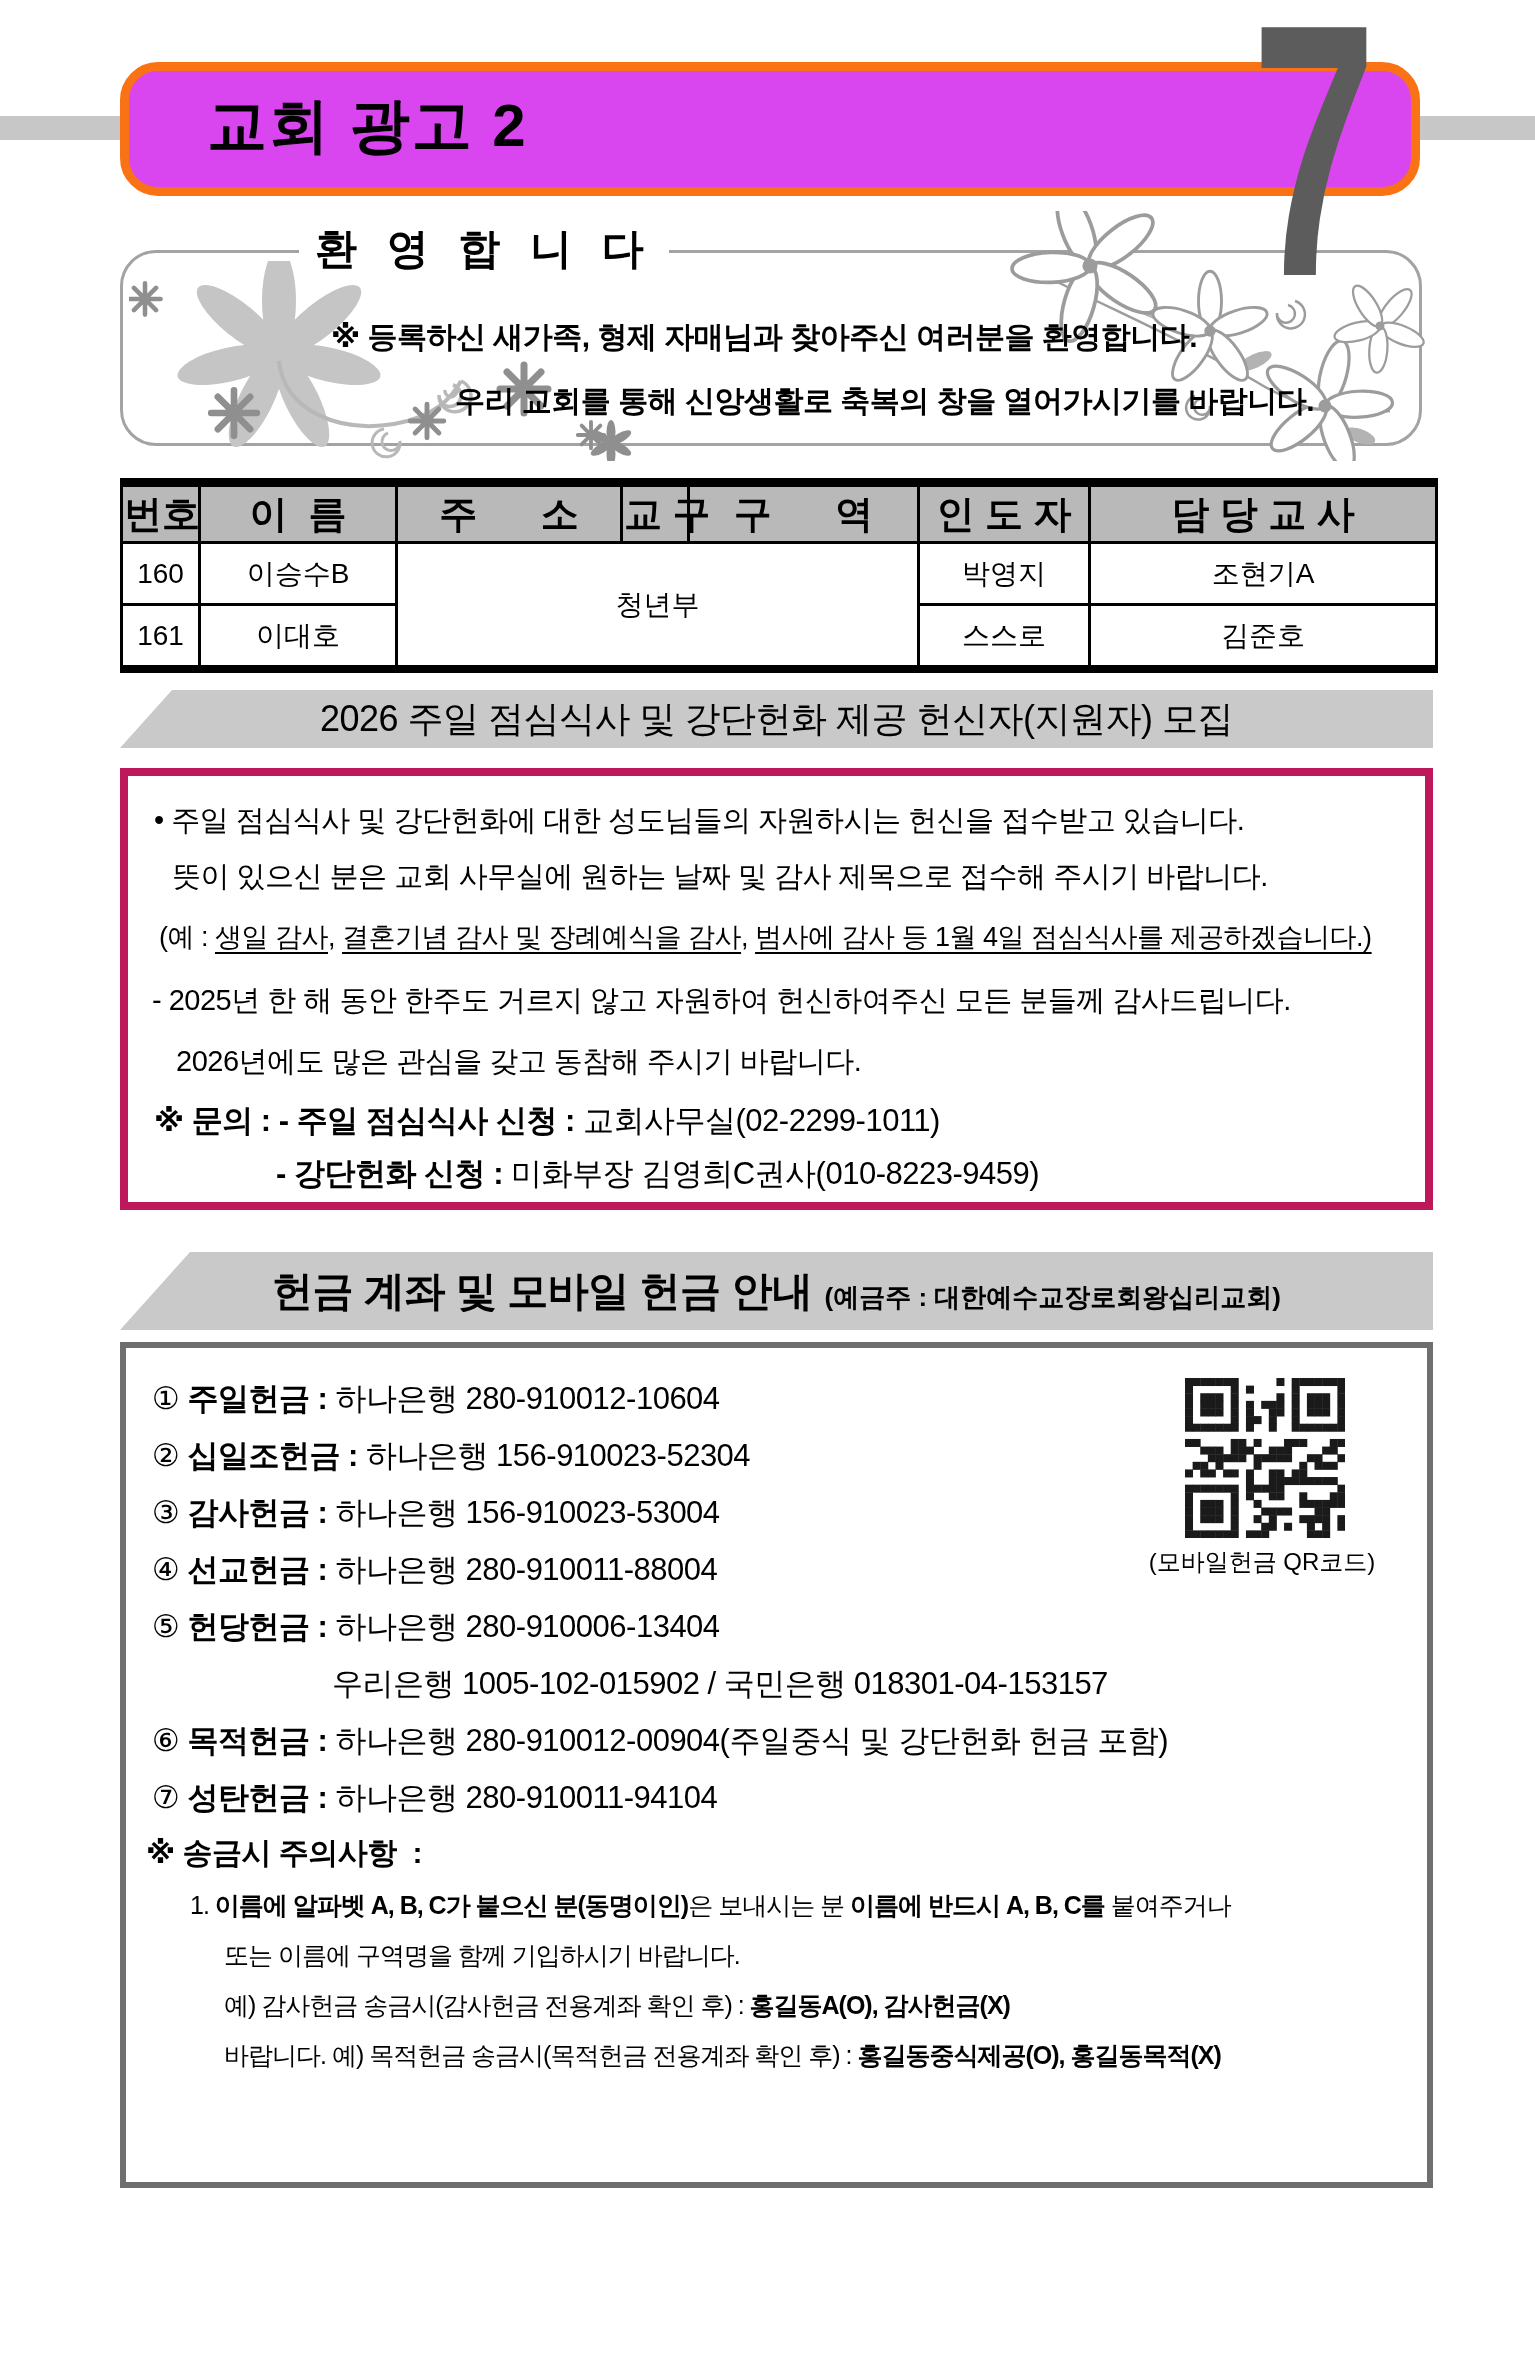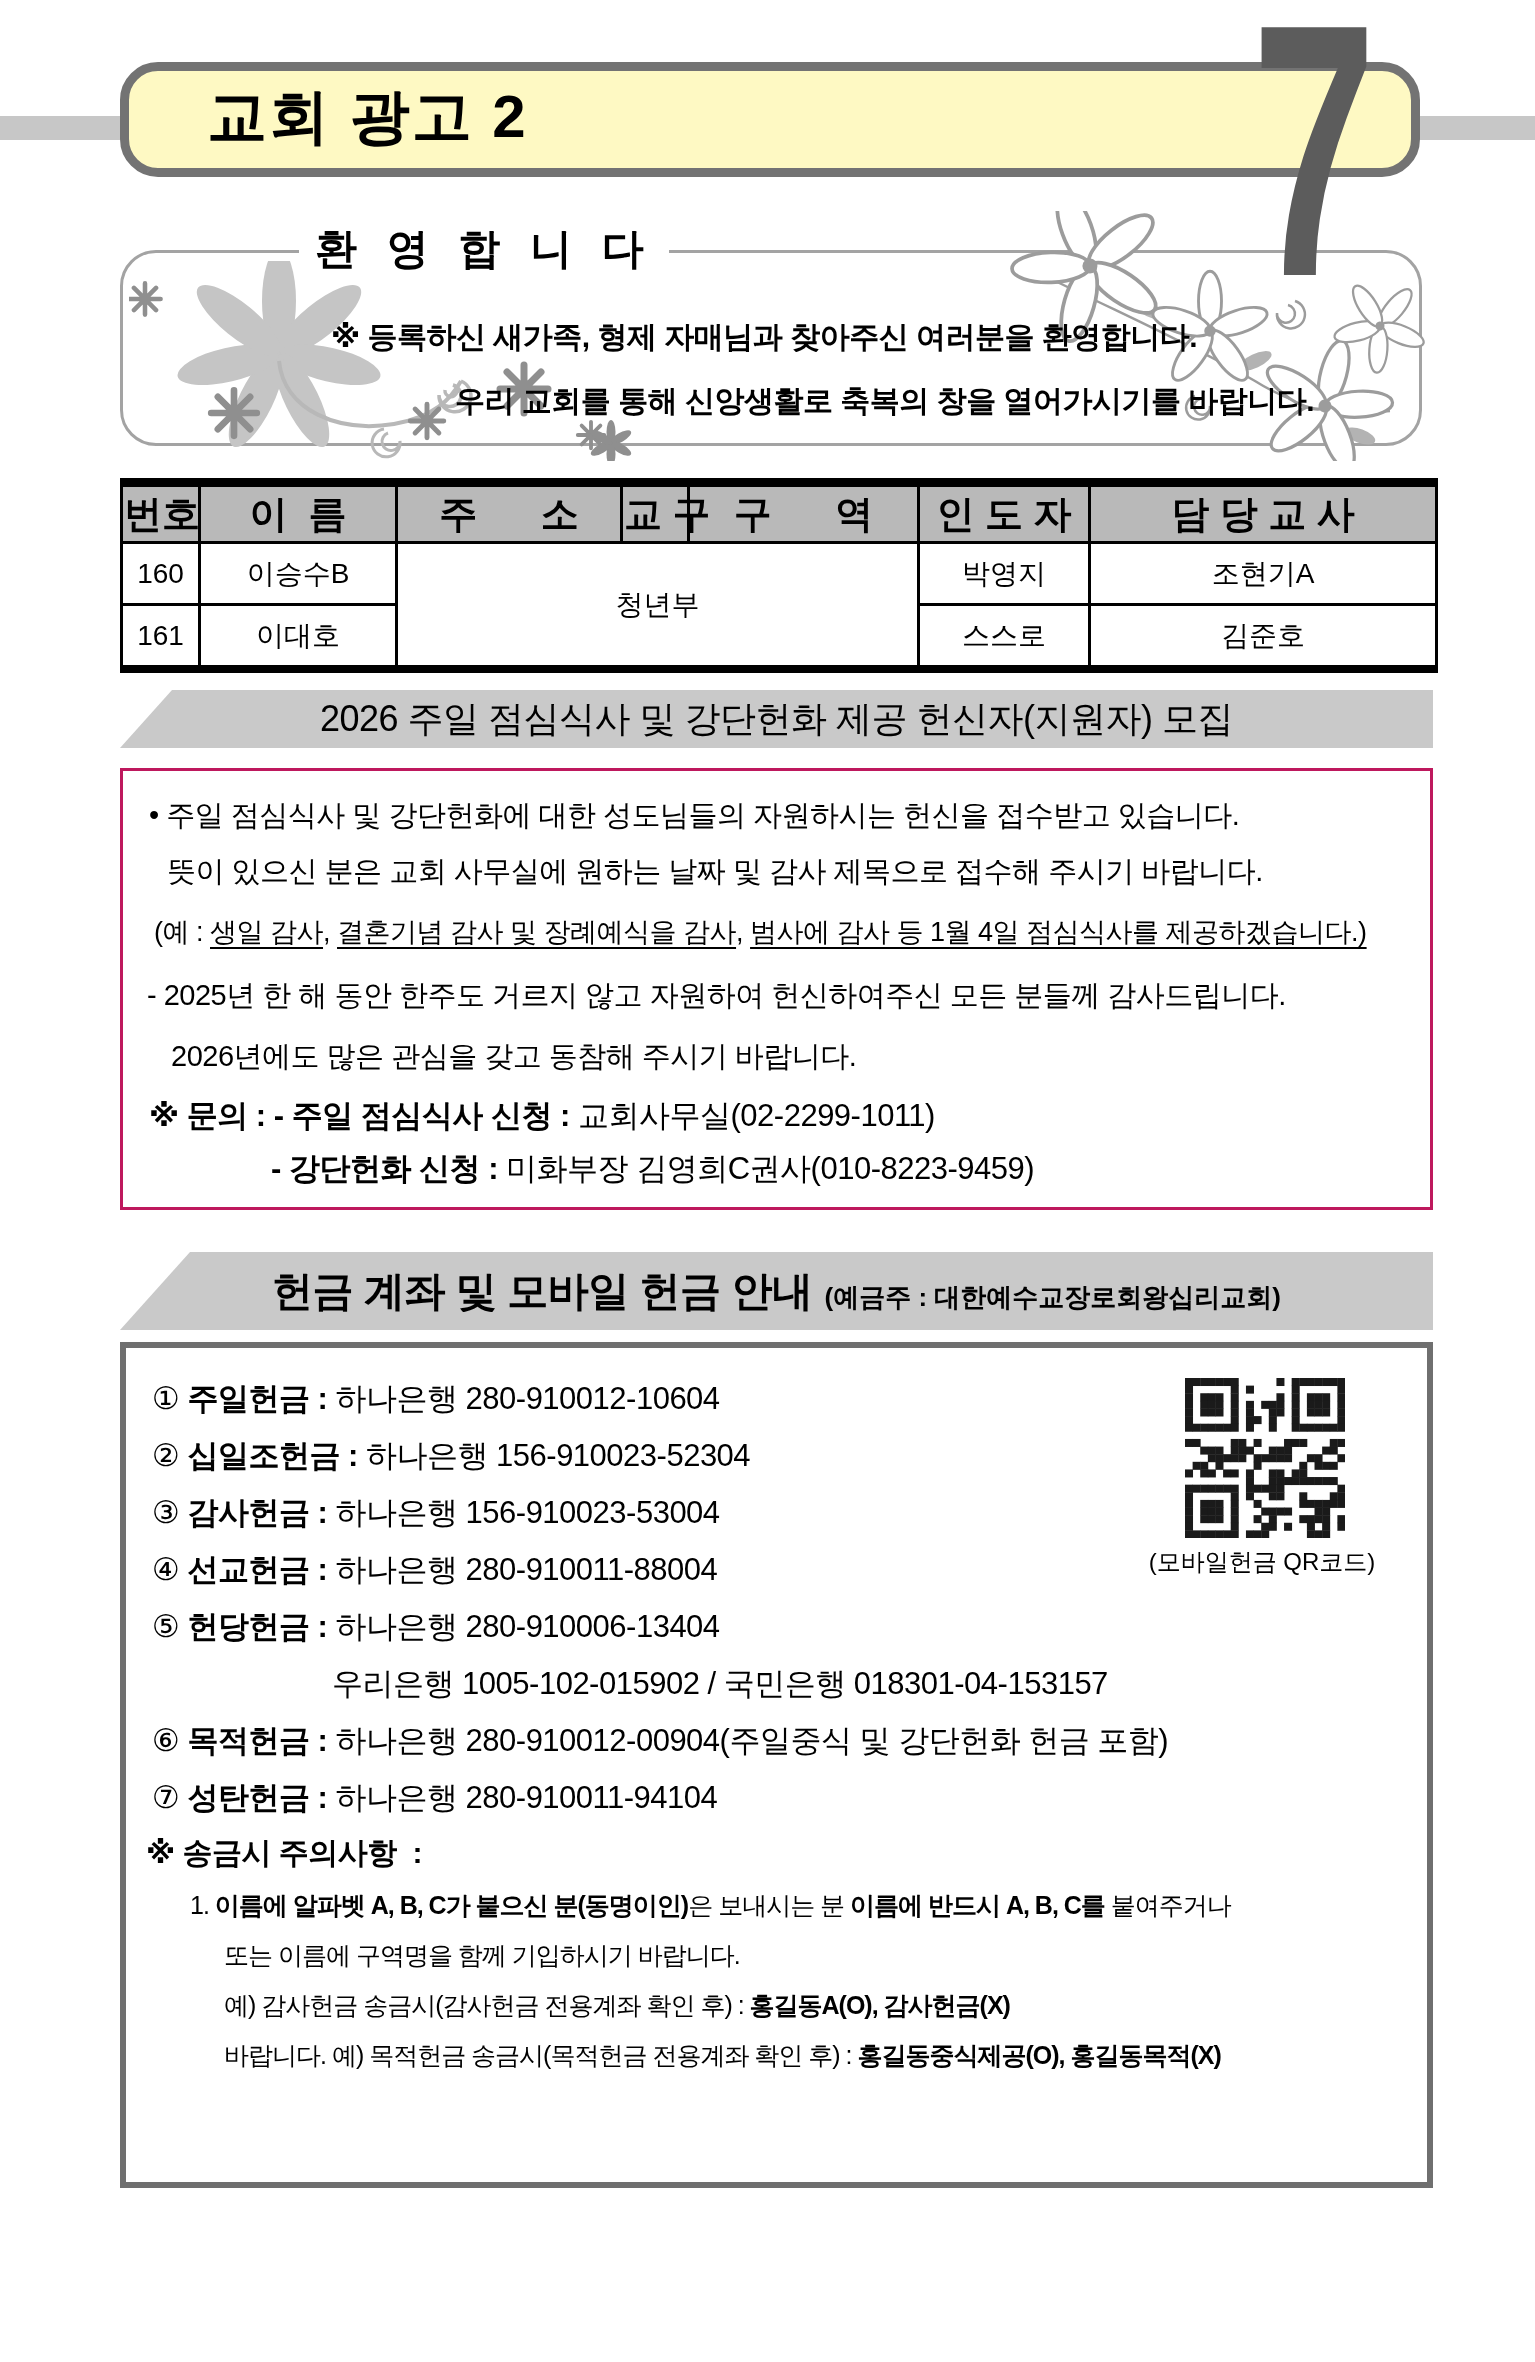--- a/index.html
+++ b/index.html
@@ -5,22 +5,22 @@
   html,body{margin:0;padding:0;}
   body{
     position:relative;width:1535px;height:2362px;background:#ffffff;
     font-family:"Liberation Sans","DejaVu Sans",sans-serif;color:#000;overflow:hidden;
   }
   
   .bar{position:absolute;top:116px;height:24px;background:#c7c7c7;z-index:0;}
   .bar.left{left:0;width:128px;}
   .bar.right{left:1410px;width:125px;}
   
-  .header-box{position:absolute;left:120px;top:62px;width:1300px;height:115px;
-    background:#fef9c3;border:9px solid #737373;border-radius:38px;box-sizing:border-box;z-index:1;}
+  .header-box{position:absolute;left:120px;top:62px;width:1300px;height:134px;
+    background:#d946ef;border:9px solid #f97316;border-radius:38px;box-sizing:border-box;z-index:1;}
   .header-title{position:absolute;left:78px;top:50%;transform:translateY(-53%);
     font-size:60px;font-weight:bold;letter-spacing:2px;white-space:pre;}
   .page-number{position:absolute;left:1252px;top:-30px;font-size:360px;line-height:1;
     font-weight:bold;color:#5c5c5c;z-index:2;transform:scaleX(0.62);transform-origin:left top;}
   
   .welcome-box{position:absolute;left:120px;top:250px;width:1302px;height:196px;
     border:3px solid #a3a3a3;border-radius:36px;box-sizing:border-box;z-index:1;}
   .welcome-title{position:absolute;left:176px;top:-32px;background:#fff;padding:0 16px;
     font-size:42px;font-weight:bold;letter-spacing:9px;z-index:3;white-space:pre;}
   .welcome-l1{position:absolute;left:208px;top:64px;font-size:30px;font-weight:bold;z-index:2;white-space:pre;letter-spacing:-0.5px;}
@@ -36,21 +36,21 @@
   
   .banner{position:absolute;left:120px;width:1313px;background:#c9c9c9;
     display:flex;align-items:center;justify-content:center;z-index:1;}
   .banner1{top:690px;height:58px;clip-path:polygon(52px 0,100% 0,100% 100%,0 100%);}
   .banner1 .bt{font-size:36px;font-weight:normal;letter-spacing:-0.5px;white-space:pre;}
   .banner2{top:1252px;height:78px;clip-path:polygon(70px 0,100% 0,100% 100%,0 100%);}
   .banner2 .bt{font-size:41px;font-weight:bold;letter-spacing:-0.5px;white-space:pre;}
   .banner2 .sub{font-size:26px;font-weight:bold;margin-left:12px;transform:translateY(6px);white-space:pre;}
   
   .box1{position:absolute;left:120px;top:768px;width:1313px;height:442px;
-    border:3px solid #be185d;box-sizing:border-box;padding-top:16px;z-index:1;}
+    border:8px solid #be185d;box-sizing:border-box;padding-top:16px;z-index:1;}
   .line{white-space:pre;letter-spacing:-0.5px;}
   .box1 .line{font-size:29px;}
   .s1-l1{line-height:56px;padding-left:26px;}
   .s1-l2{line-height:57px;padding-left:44px;}
   .s1-l3{line-height:64px;padding-left:31px;font-size:27px !important;}
   .s1-l4{line-height:62px;padding-left:24px;}
   .s1-l5{line-height:60px;padding-left:48px;}
   .s1-l6{line-height:60px;padding-left:26px;font-size:31px !important;}
   .s1-l7{line-height:46px;padding-left:148px;font-size:31px !important;}
   

